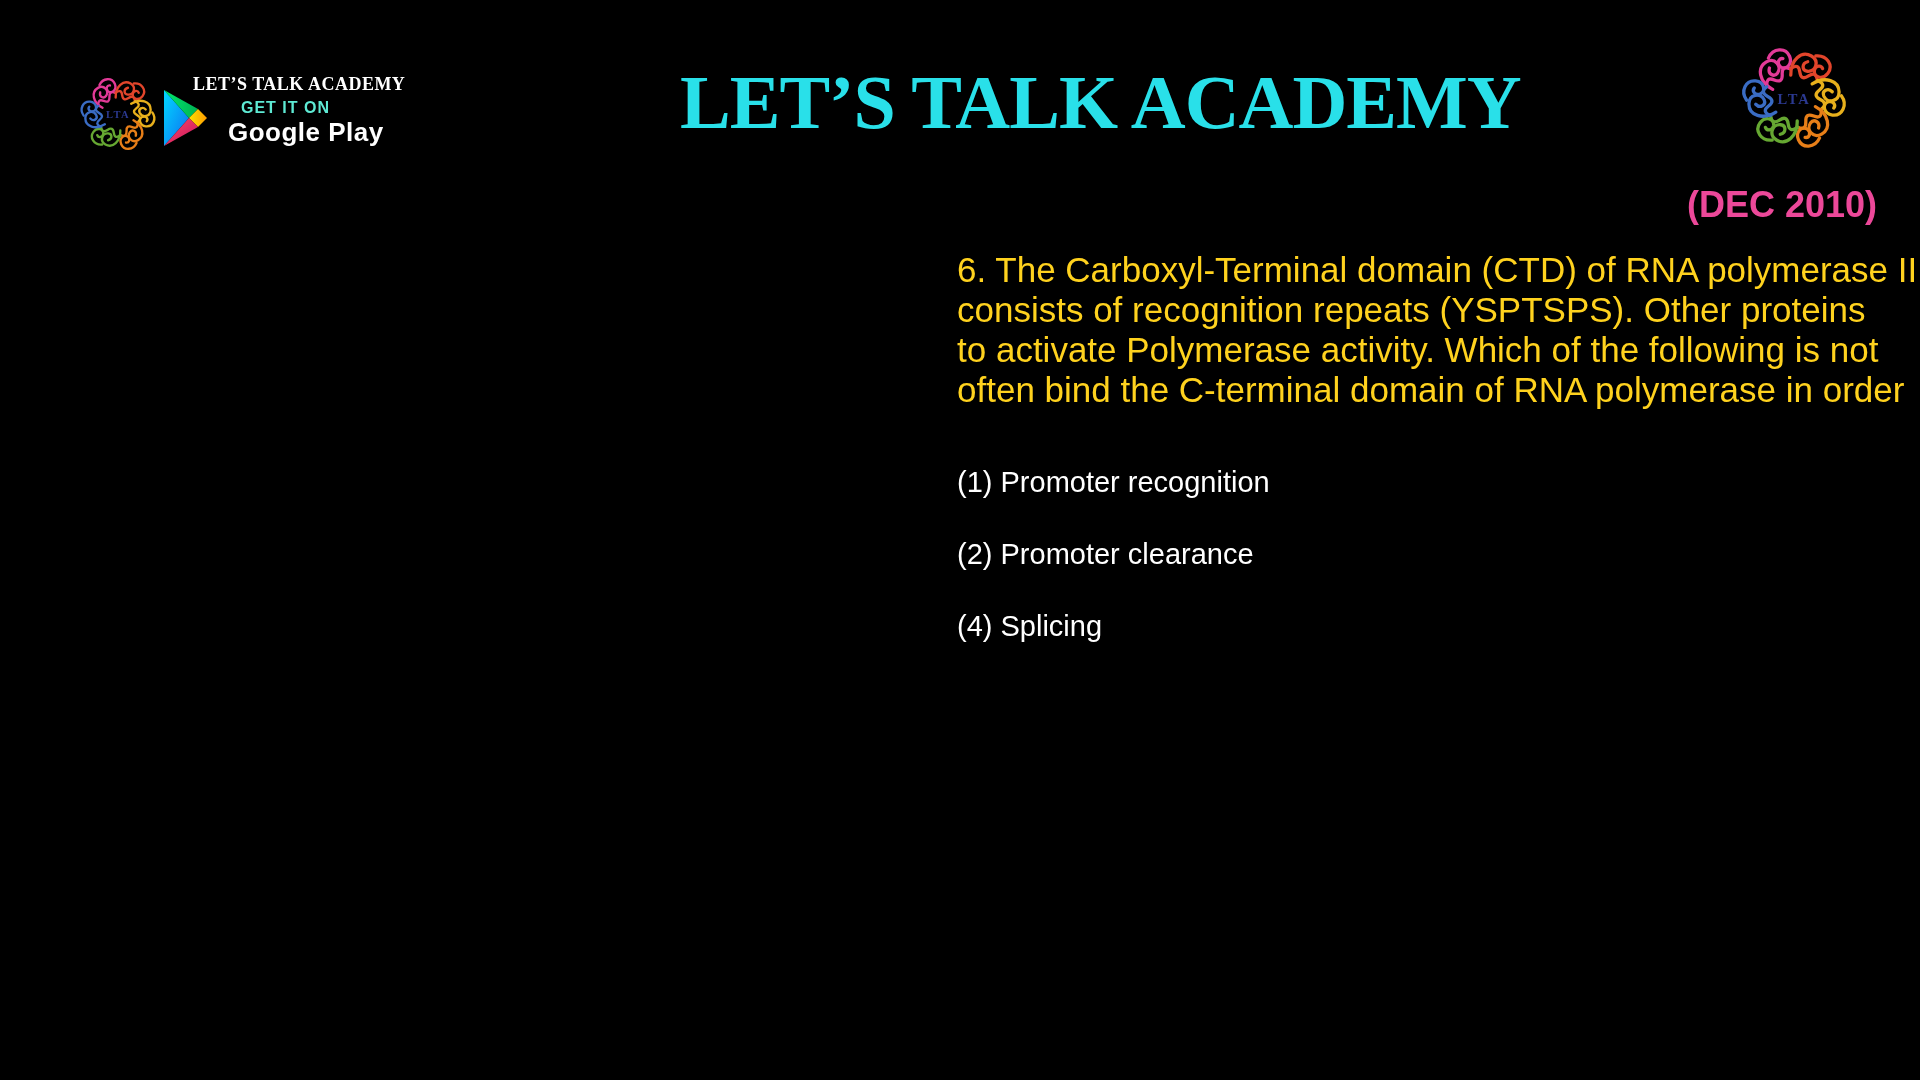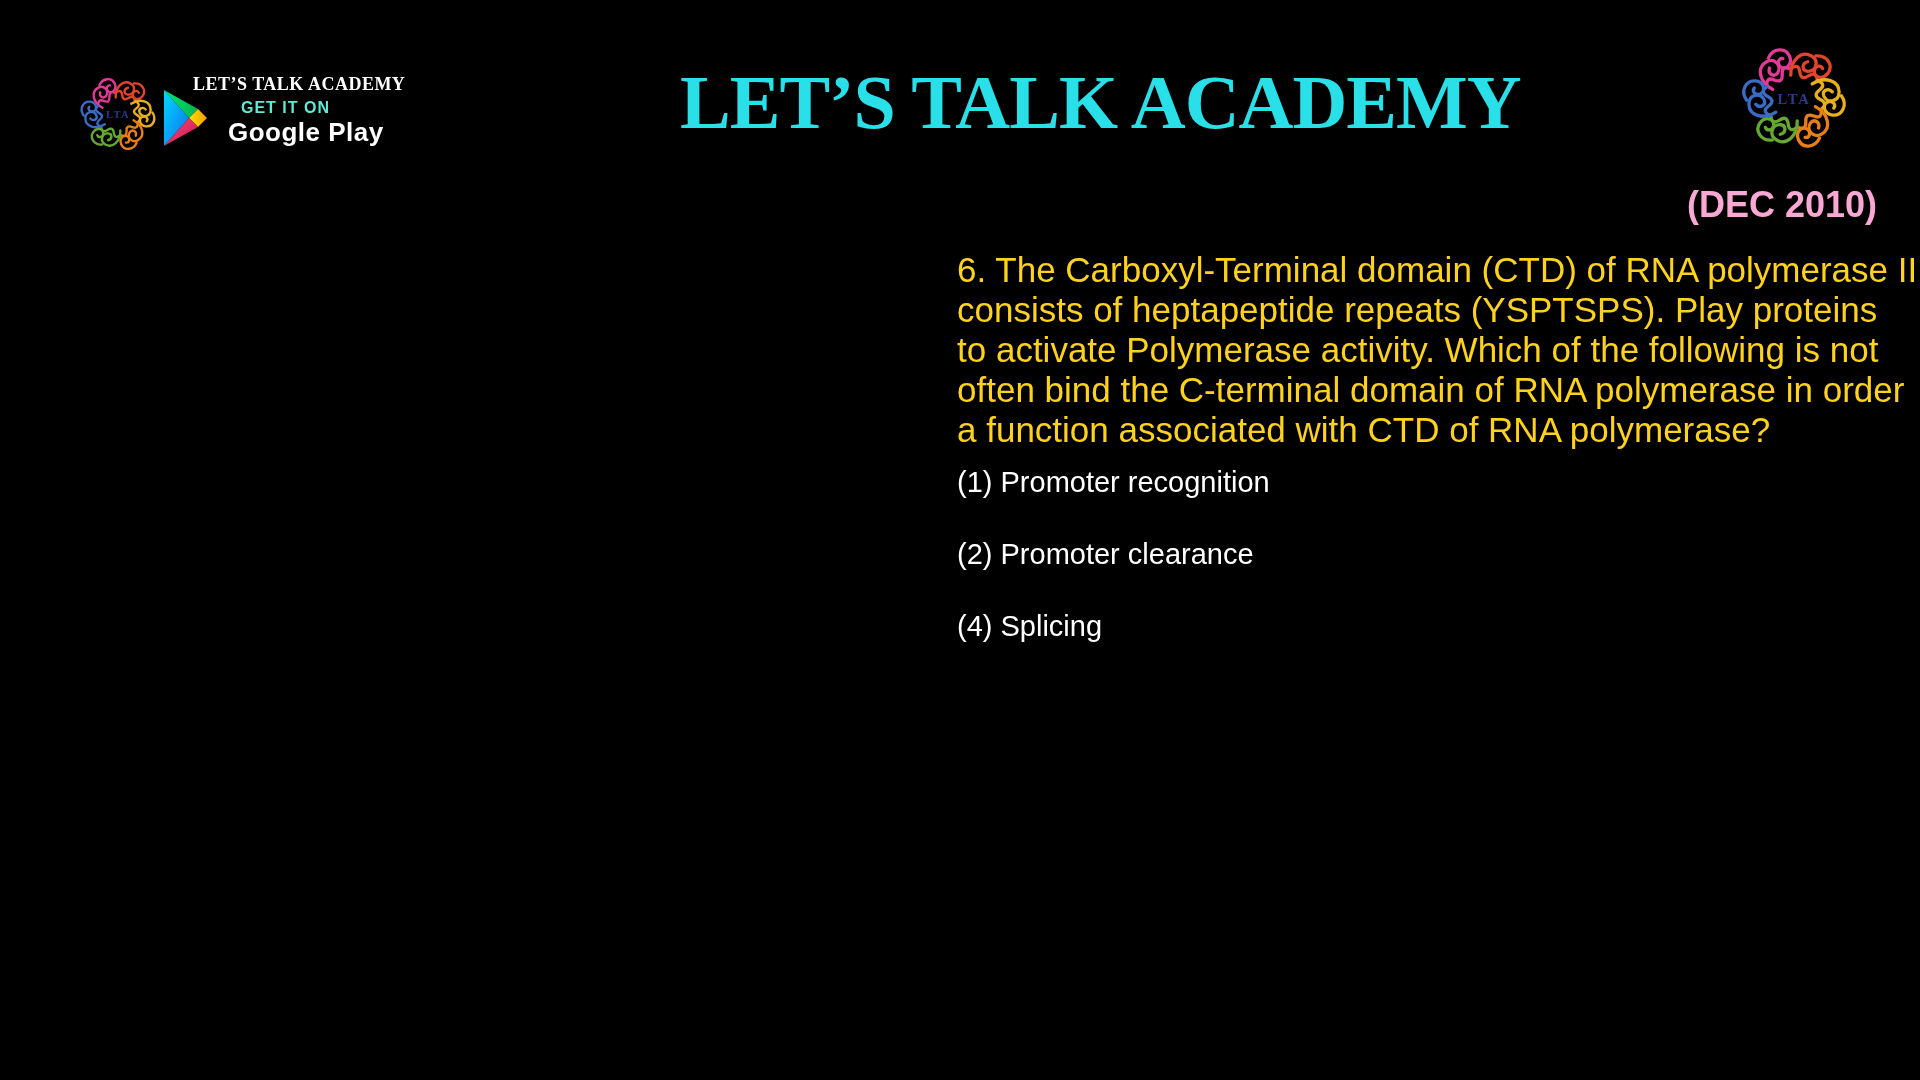--- a/index.html
+++ b/index.html
@@ -118,28 +118,27 @@
   <div class="get-it-on">GET IT ON</div>
   <div class="google-play">Google Play</div>
 
   <h1 class="main-title" style="color: rgb(41, 224, 233);">LET’S TALK ACADEMY</h1>
 
   <svg class="logo-right" viewBox="0 0 120 120" aria-hidden="true">
     <use href="#ribRing"></use>
     <text x="60" y="66" text-anchor="middle" font-family="Liberation Serif, serif" font-weight="bold" font-size="15" letter-spacing="2" fill="#2B3990">LTA</text>
   </svg>
 
-  <div class="exam-tag" style="color: #f9a8d4;">(DEC 2010)</div>
+  <div class="exam-tag" style="color: #ec4899;">(DEC 2010)</div>
 
   <div class="question" style="color: rgb(255, 210, 30);">
     <div class="q-line">6. The Carboxyl-Terminal domain (CTD) of RNA polymerase II</div>
-    <div class="q-line">consists of heptapeptide repeats (YSPTSPS). Play proteins</div>
+    <div class="q-line">consists of recognition repeats (YSPTSPS). Other proteins</div>
     <div class="q-line">to activate Polymerase activity. Which of the following is not</div>
     <div class="q-line">often bind the C-terminal domain of RNA polymerase in order</div>
-    <div class="q-line">a function associated with CTD of RNA polymerase?</div>
   </div>
 
   <div class="options">
     <div class="option">(1) Promoter recognition</div>
     <div class="option">(2) Promoter clearance</div>
     <div class="option">(4) Splicing</div>
   </div>
 
 </div>
 

